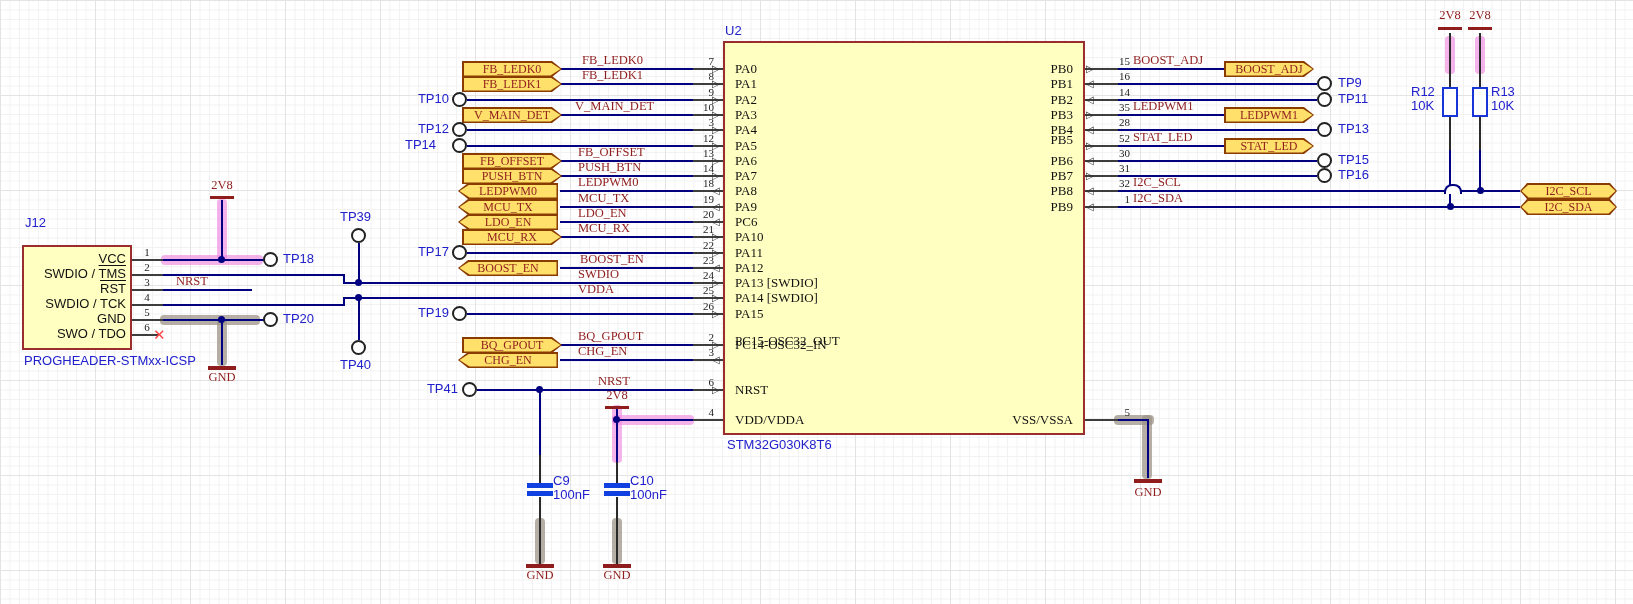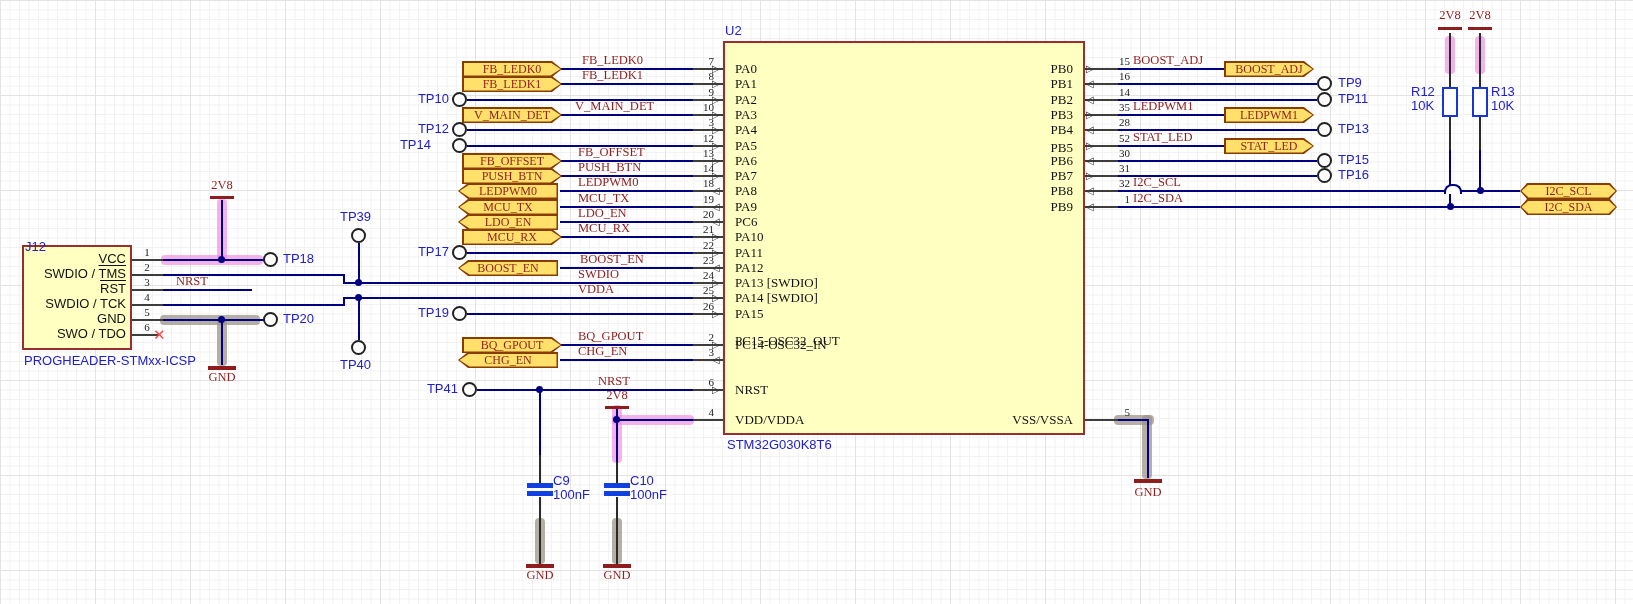--- a/index.html
+++ b/index.html
@@ -240,21 +240,21 @@
   <div class="s" style="left:1085px;top:114px;width:33px"></div>
     <div class="pnum" style="left:1092px;top:101px;width:38px">35</div>
     <div class="pname" style="right:560px;top:107px">PB3</div>
     <div class="ar" style="left:1086px;top:110px">▷</div>
   <div class="s" style="left:1085px;top:129px;width:33px"></div>
     <div class="pnum" style="left:1092px;top:116px;width:38px">28</div>
     <div class="pname" style="right:560px;top:122px">PB4</div>
     <div class="ar" style="left:1086px;top:125px">◁</div>
   <div class="s" style="left:1085px;top:145px;width:33px"></div>
     <div class="pnum" style="left:1092px;top:132px;width:38px">52</div>
-    <div class="pname" style="right:560px;top:140px">PB5</div>
+    <div class="pname" style="right:560px;top:132px">PB5</div>
     <div class="ar" style="left:1086px;top:141px">▷</div>
   <div class="s" style="left:1085px;top:160px;width:33px"></div>
     <div class="pnum" style="left:1092px;top:147px;width:38px">30</div>
     <div class="pname" style="right:560px;top:153px">PB6</div>
     <div class="ar" style="left:1086px;top:156px">◁</div>
   <div class="s" style="left:1085px;top:175px;width:33px"></div>
     <div class="pnum" style="left:1092px;top:162px;width:38px">31</div>
     <div class="pname" style="right:560px;top:168px">PB7</div>
     <div class="ar" style="left:1086px;top:171px">▷</div>
   <div class="s" style="left:1085px;top:190px;width:33px"></div>
@@ -263,21 +263,21 @@
     <div class="ar" style="left:1086px;top:186px">◁</div>
   <div class="s" style="left:1085px;top:206px;width:33px"></div>
     <div class="pnum" style="left:1092px;top:193px;width:38px">1</div>
     <div class="pname" style="right:560px;top:199px">PB9</div>
     <div class="ar" style="left:1086px;top:202px">◁</div>
   <div class="s" style="left:1085px;top:419px;width:33px"></div>
     <div class="pnum" style="left:1092px;top:406px;width:38px">5</div>
     <div class="pname" style="right:560px;top:412px">VSS/VSSA</div>
 
   <div class="body" style="left:22px;top:245px;width:110px;height:105px"></div>
-  <div class="des" style="left:25px;top:240px">J12</div>
+  <div class="des" style="left:25px;top:216px">J12</div>
   <div class="des" style="left:24px;top:354px">PROGHEADER-STMxx-ICSP</div>
   <div class="s" style="left:132px;top:259px;width:31px"></div>
     <div class="pnum" style="left:138px;top:246px;width:18px;text-align:center">1</div>
     <div class="jlab" style="left:30px;top:251px;width:96px"><span>VCC</span><span class="ov"></span></div>
   <div class="s" style="left:132px;top:274px;width:31px"></div>
     <div class="pnum" style="left:138px;top:261px;width:18px;text-align:center">2</div>
     <div class="jlab" style="left:30px;top:266px;width:96px"><span>SWDIO / </span><span class="ov">TMS</span></div>
   <div class="s" style="left:132px;top:289px;width:31px"></div>
     <div class="pnum" style="left:138px;top:276px;width:18px;text-align:center">3</div>
     <div class="jlab" style="left:30px;top:281px;width:96px"><span></span><span class="ov">RST</span></div>
@@ -424,21 +424,21 @@
     <div class="des" style="left:283px;top:312px">TP20</div>
   <div class="tp" style="left:351px;top:228px"></div>
     <div class="des" style="left:340px;top:210px">TP39</div>
   <div class="tp" style="left:351px;top:340px"></div>
     <div class="des" style="left:340px;top:358px">TP40</div>
   <div class="tp" style="left:452px;top:92px"></div>
     <div class="des" style="left:405px;top:92px;width:44px;text-align:right">TP10</div>
   <div class="tp" style="left:452px;top:122px"></div>
     <div class="des" style="left:405px;top:122px;width:44px;text-align:right">TP12</div>
   <div class="tp" style="left:452px;top:138px"></div>
-    <div class="des" style="left:387px;top:138px;width:44px;text-align:right">TP14</div>
+    <div class="des" style="left:405px;top:138px;width:44px;text-align:left">TP14</div>
   <div class="tp" style="left:452px;top:245px"></div>
     <div class="des" style="left:405px;top:245px;width:44px;text-align:right">TP17</div>
   <div class="tp" style="left:452px;top:306px"></div>
     <div class="des" style="left:405px;top:306px;width:44px;text-align:right">TP19</div>
   <div class="tp" style="left:462px;top:382px"></div>
     <div class="des" style="left:414px;top:382px;width:44px;text-align:right">TP41</div>
   <div class="tp" style="left:1317px;top:76px"></div>
     <div class="des" style="left:1338px;top:76px">TP9</div>
   <div class="tp" style="left:1317px;top:92px"></div>
     <div class="des" style="left:1338px;top:92px">TP11</div>

